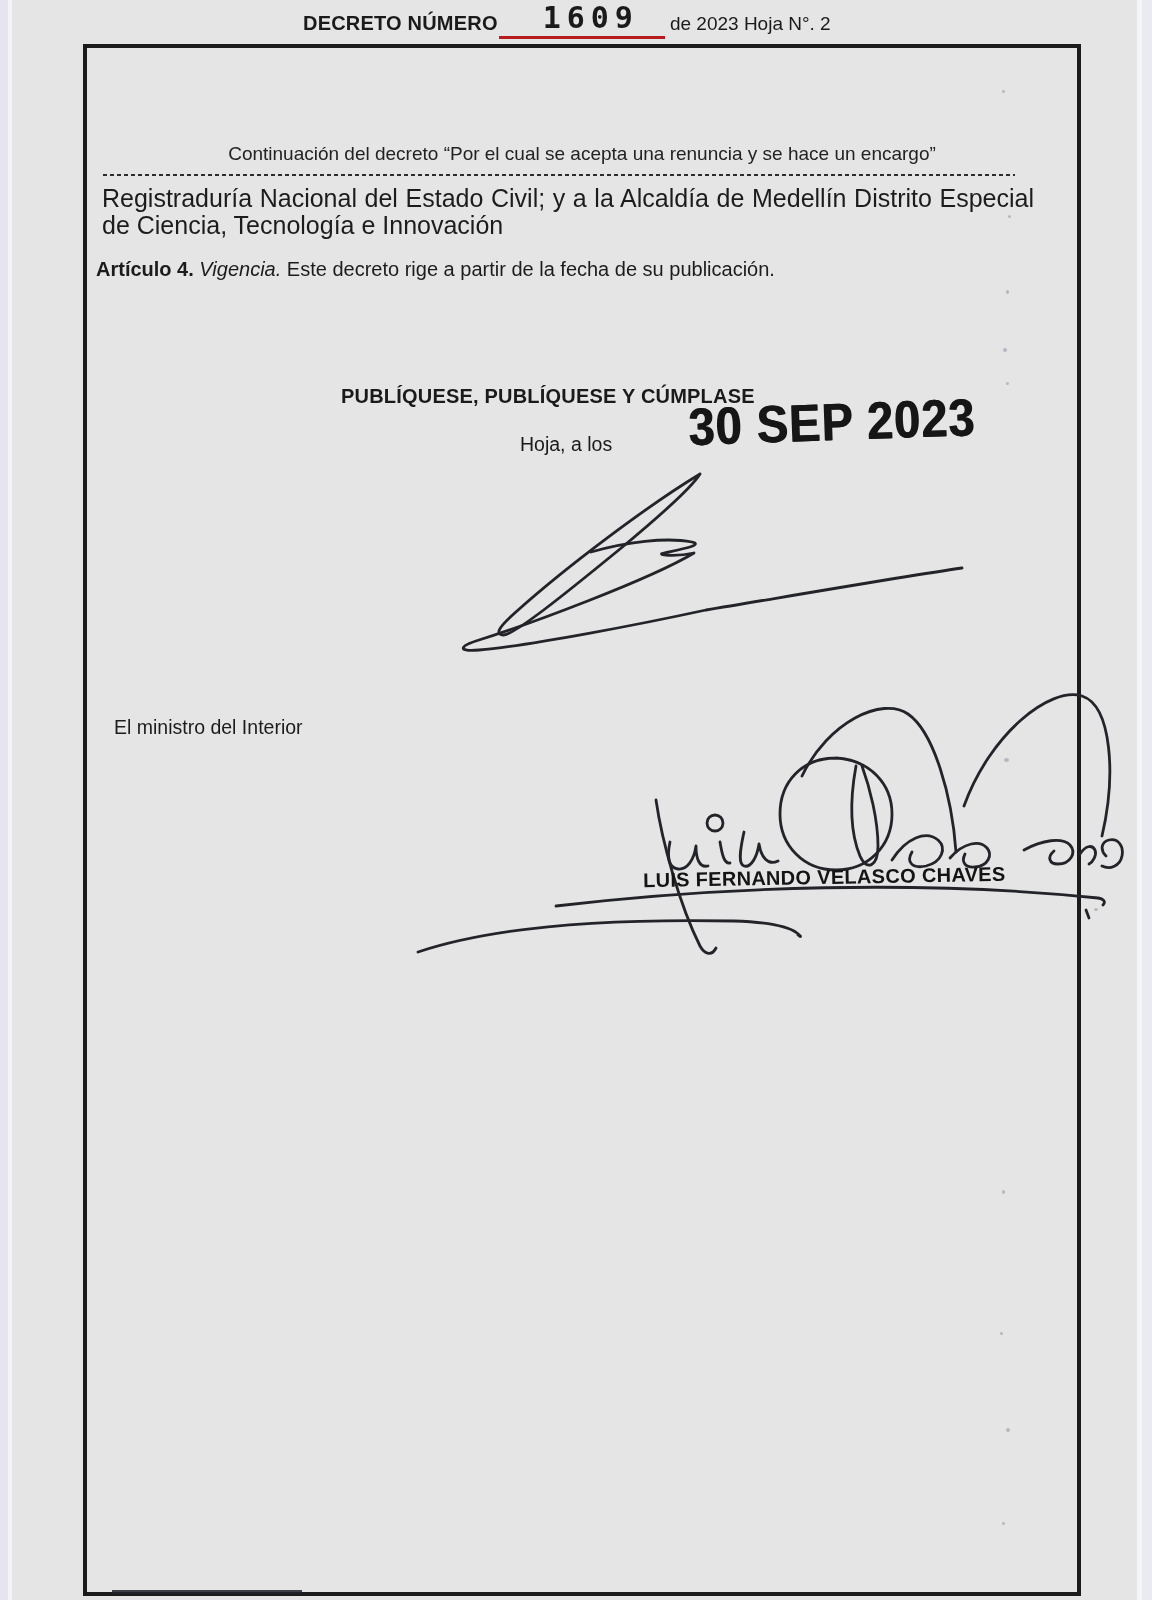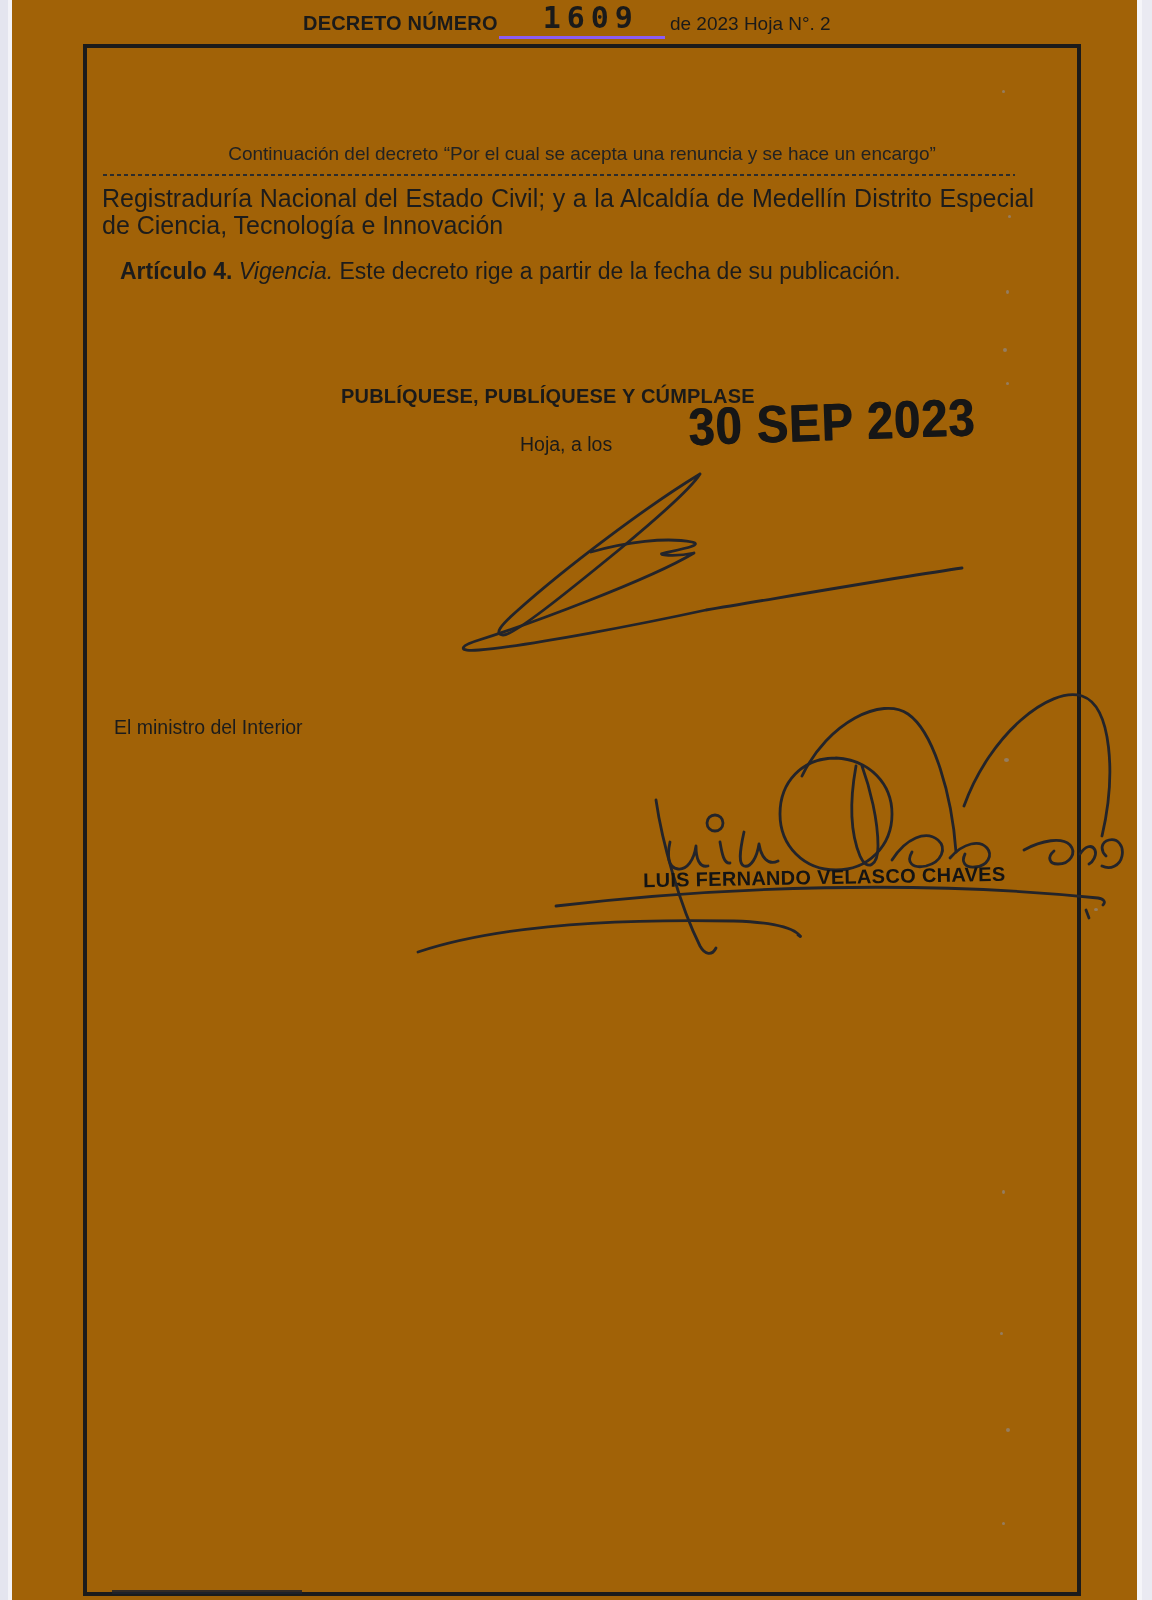--- a/index.html
+++ b/index.html
@@ -3,35 +3,35 @@
 <meta charset="utf-8">
 <style>
   html,body{margin:0;padding:0;}
   body{
     width:1152px;height:1600px;
     background:#ffffff;
     font-family:"Liberation Sans", sans-serif;
     color:#1a1a1a;
     overflow:hidden;
   }
-  .page{position:relative;width:1152px;height:1600px;background:#a16207;}
+  .page{position:relative;width:1152px;height:1600px;background:#e5e5e5;}
   .scan-edge-left{position:absolute;left:0;top:0;width:8px;height:1600px;background:#e4e5ef;}
   .scan-edge-left2{position:absolute;left:8px;top:0;width:4px;height:1600px;background:#f3f3f8;}
   .scan-edge-right{position:absolute;right:0;top:0;width:10px;height:1600px;background:#eaeaf2;}
   .scan-edge-right2{position:absolute;right:10px;top:0;width:5px;height:1600px;background:#f5f5f9;}
 
   
   .header-row{
     position:absolute;left:303px;top:3px;
     display:flex;align-items:flex-end;
     white-space:nowrap;
   }
   .header-label{font-size:20px;font-weight:bold;letter-spacing:.2px;padding-bottom:4px;}
   .header-number-wrap{
-    border-bottom:3px solid #8b5cf6;
+    border-bottom:3px solid #b91c1c;
     padding:0 26px 3px 44px;
     margin-left:1px;
   }
   .header-number{
     font-family:"DejaVu Sans Mono", monospace;
     font-size:30px;font-weight:600;letter-spacing:6px;line-height:1;
   }
   .header-suffix{font-size:19px;font-weight:normal;margin-left:5px;padding-bottom:4px;}
 
   
@@ -46,22 +46,22 @@
   }
   .dashline{
     position:absolute;top:126px;left:16px;width:912px;height:2px;
     background:repeating-linear-gradient(90deg,#2c2c2c 0 4px,transparent 4px 7px);
   }
   .body-par{
     position:absolute;top:137px;left:15px;width:932px;
     font-size:25px;line-height:27px;text-align:justify;color:#1c1c1c;
   }
   .articulo{
-    position:absolute;top:210px;left:33px;width:932px;
-    font-size:23px;color:#1c1c1c;
+    position:absolute;top:210px;left:9px;width:932px;
+    font-size:20px;color:#1c1c1c;
   }
   .articulo .b{font-weight:bold;}
   .articulo .i{font-style:italic;}
   .publiquese{
     position:absolute;top:337px;left:254px;
     font-size:20px;font-weight:bold;letter-spacing:.2px;white-space:nowrap;
   }
   .dado{
     position:absolute;top:385px;left:433px;
     font-size:19.5px;white-space:nowrap;

